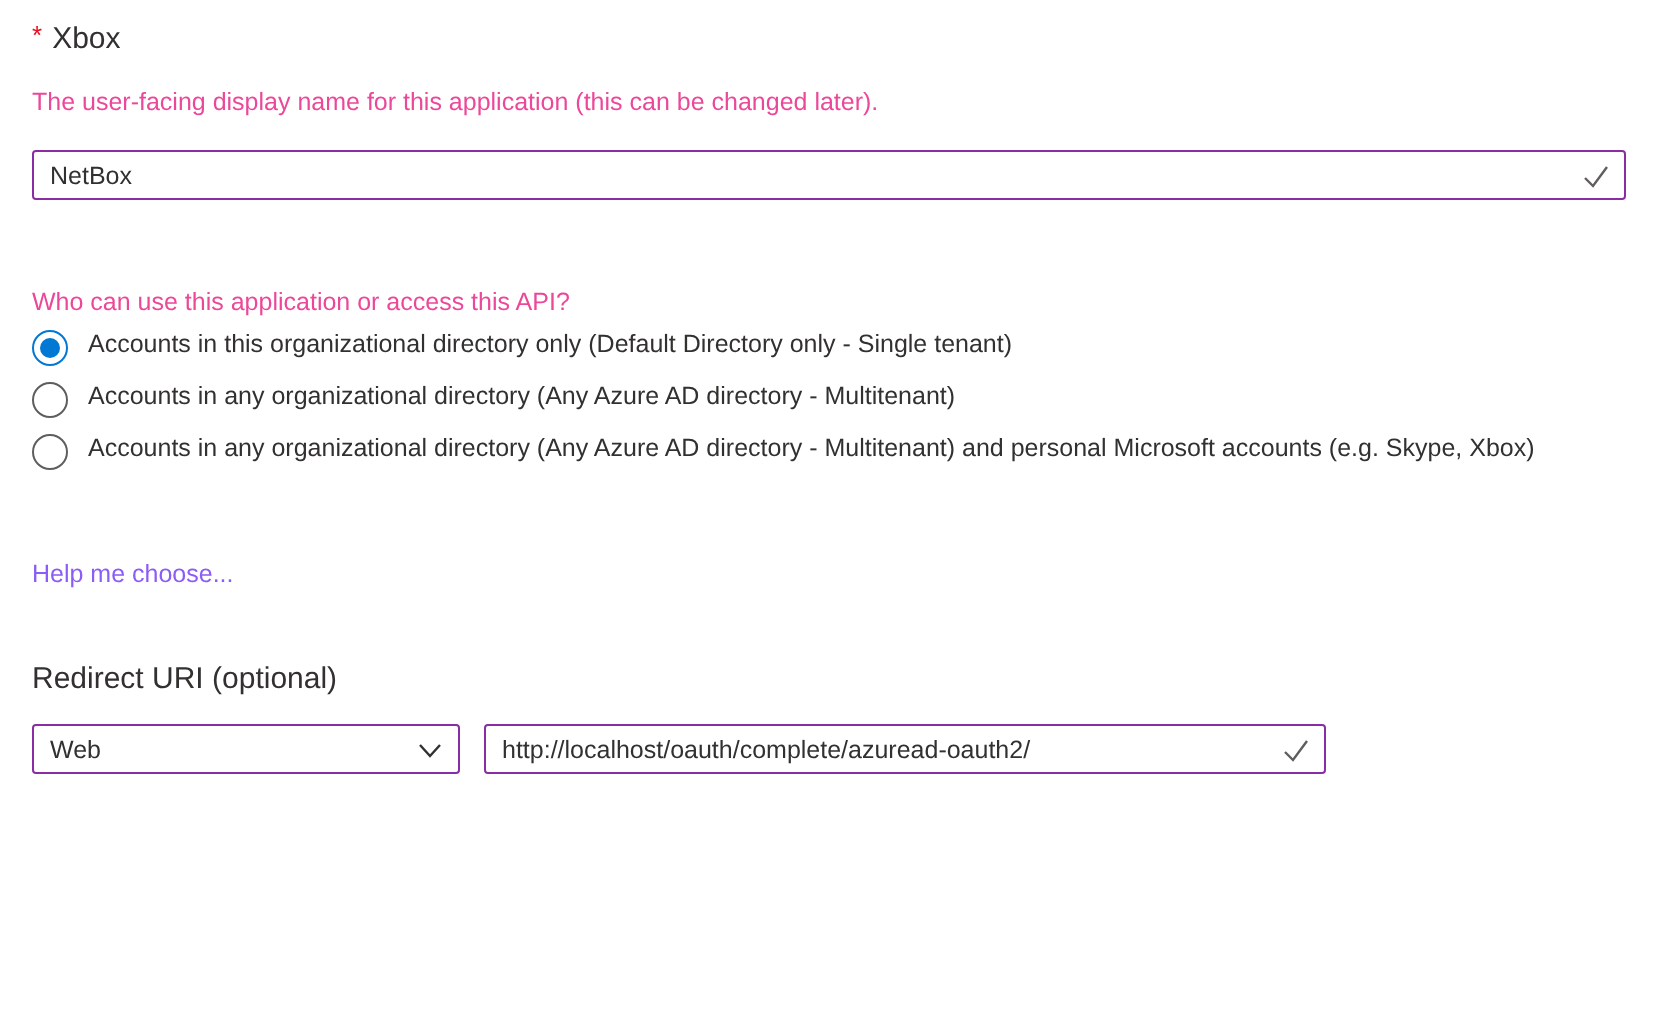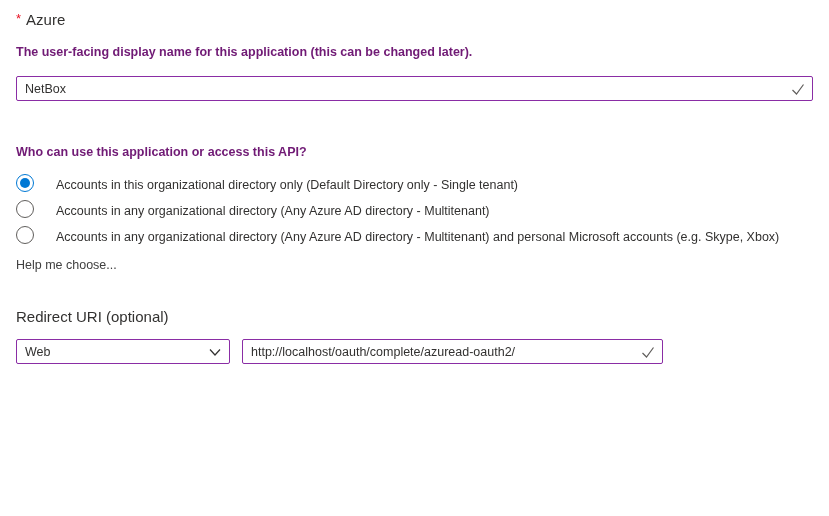--- a/index.html
+++ b/index.html
@@ -13,21 +13,21 @@
   }
   .page { padding: 10px 16px 0 16px; }
 
   .section-heading {
     font-size: 15px; line-height: 20px; font-weight: 400;
     color: #323130; margin: 0;
   }
   .required-marker { color: #e81123; margin-right: 5px; font-size: 13px; position: relative; top: -2px; }
 
   .desc {
-    font-size: 12.5px; line-height: 19px; margin: 12px 0 0 0; color: #701a75; font-weight: bold;
+    font-size: 12.5px; line-height: 19px; margin: 12px 0 0 0; color: #ec4899;
   }
 
   .text-field-wrap { position: relative; margin-top: 14px; }
   .text-field {
     width: 100%; height: 25px;
     border: 1px solid #8a2da5; border-radius: 2px;
     padding: 0 28px 0 8px;
     font-family: "Liberation Sans", sans-serif;
     font-size: 12.5px; color: #323130; outline: none;
     background: #fff;
@@ -35,39 +35,39 @@
   .field-check {
     position: absolute; right: 8px; top: 50%; transform: translateY(-50%);
     width: 14px; height: 14px; pointer-events: none;
   }
 
   .section-2 { margin-top: 42px; }
   .question { margin-top: 28px; }
 
   .radio-group { margin-top: 4px; }
   .radio-row {
-    display: flex; align-items: flex-end; height: 26px; cursor: pointer; gap: 12px;
+    display: flex; align-items: flex-start; height: 26px; cursor: pointer;
   }
   .radio-circle {
     width: 18px; height: 18px; border-radius: 50%;
     border: 1px solid #605e5c; background: #fff;
     display: flex; align-items: center; justify-content: center;
     flex: 0 0 18px;
   }
   .radio-circle .dot {
     width: 10px; height: 10px; border-radius: 50%;
     background: #0078d4; display: none;
   }
   .radio-row[data-selected="true"] .radio-circle { border-color: #0078d4; }
   .radio-row[data-selected="true"] .radio-circle .dot { display: block; }
   .radio-label { font-size: 12.5px; margin-left: 10px; color: #323130; }
 
   .help-link {
-    display: inline-block; margin-top: 14px;
-    font-size: 12.5px; color: #404040; text-decoration: none; cursor: pointer;
+    display: inline-block; margin-top: 37px;
+    font-size: 12.5px; color: #8b5cf6; text-decoration: none; cursor: pointer;
   }
 
   .section-3 { margin-top: 34px; }
 
   .uri-row { display: flex; margin-top: 12px; gap: 12px; }
   .select-wrap { position: relative; width: 214px; flex: 0 0 214px; }
   .select-box {
     width: 100%; height: 25px;
     border: 1px solid #8a2da5; border-radius: 2px;
     background: #fff; display: flex; align-items: center;
@@ -78,21 +78,21 @@
     width: 14px; height: 14px; pointer-events: none;
   }
   .uri-field-wrap { position: relative; width: 421px; flex: 0 0 421px; }
 </style>
 </head>
 <body>
 
 <div class="page">
 
   <div class="section">
-    <h3 class="section-heading"><span class="required-marker">*</span><span>Azure</span></h3>
+    <h3 class="section-heading"><span class="required-marker">*</span><span>Xbox</span></h3>
     <p class="desc">The user-facing display name for this application (this can be changed later).</p>
     <div class="text-field-wrap">
       <input class="text-field" type="text" value="NetBox" style="">
       <svg class="field-check" viewBox="0 0 14 14">
         <polyline points="1.5,8 5.5,12 12.5,2.5" fill="none" stroke="#605e5c" stroke-width="1.2"></polyline>
       </svg>
     </div>
   </div>
 
   <div class="section section-2">

